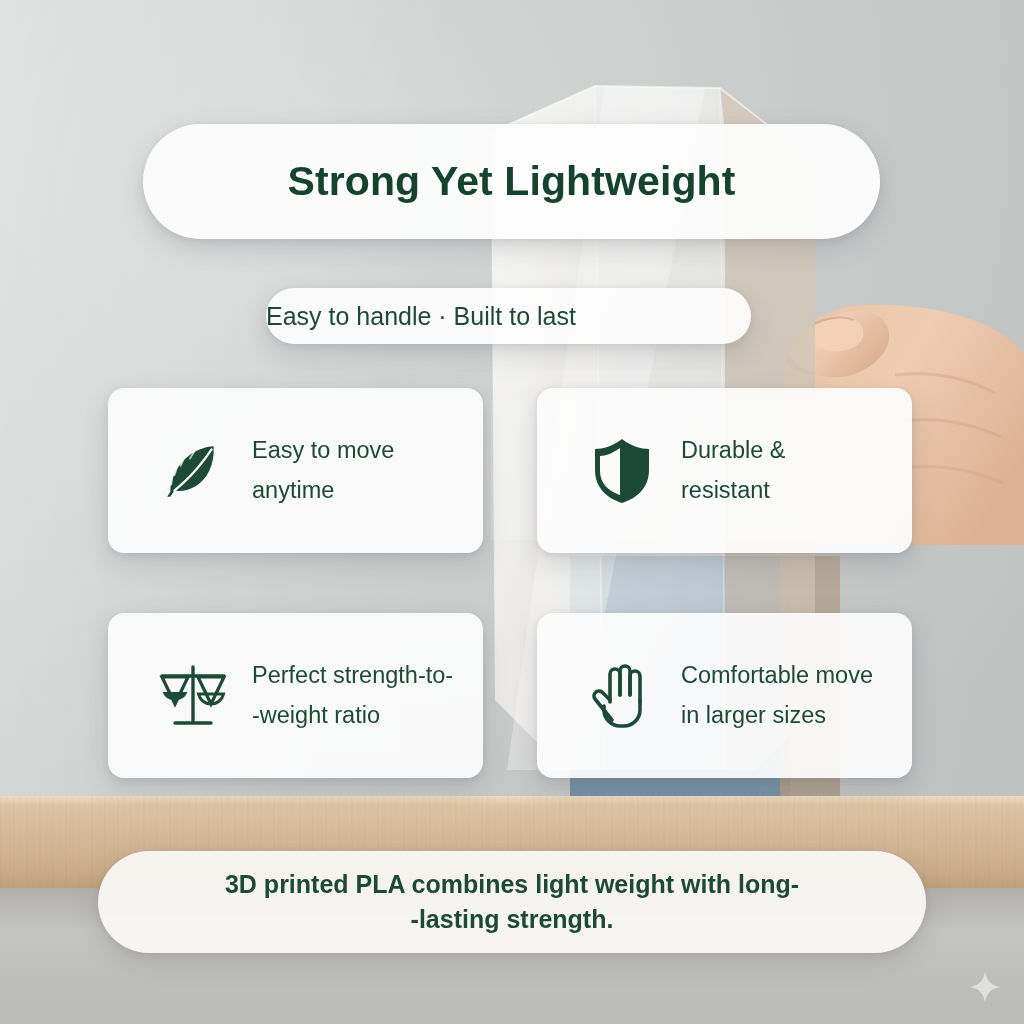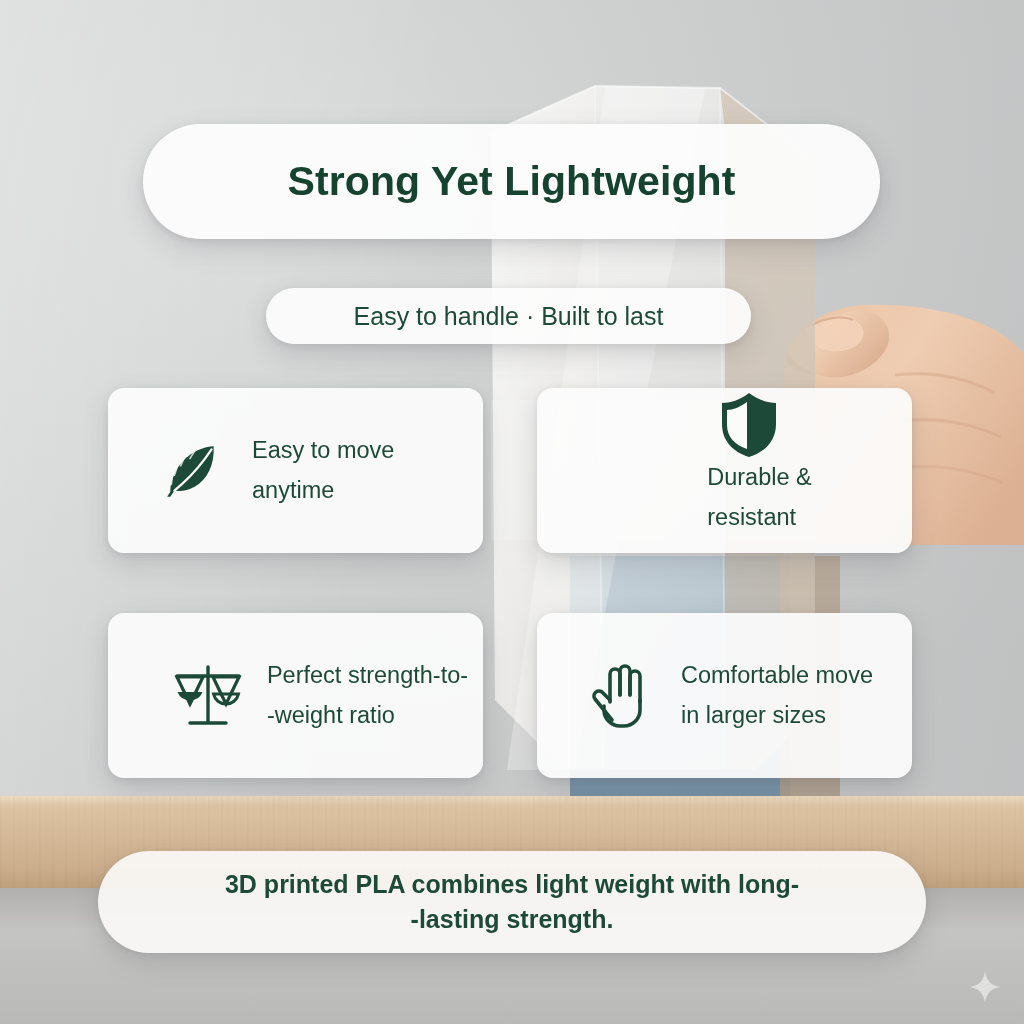--- a/index.html
+++ b/index.html
@@ -147,43 +147,42 @@
 
   
   .subtitle-pill {
     left: 266px;
     top: 288px;
     width: 485px;
     height: 56px;
     border-radius: 28px;
     display: flex;
     align-items: center;
-    justify-content: center;
     background: rgba(252,252,252,0.94);
   }
   .subtitle-text {
     color: #1d4a38;
     font-size: 25px;
     font-weight: 400;
     white-space: nowrap;
   }
 
   
   .feature {
     width: 375px;
     height: 165px;
     border-radius: 16px;
     display: flex;
     align-items: center;
     padding-left: 48px;
     background: rgba(252,252,252,0.93);
   }
   .f1 { left: 108px; top: 388px; }
-  .f2 { left: 537px; top: 388px; flex-direction: column; }
-  .f3 { left: 108px; top: 613px; justify-content: center; }
+  .f2 { left: 537px; top: 388px; }
+  .f3 { left: 108px; top: 613px; }
   .f4 { left: 537px; top: 613px; }
 
   .feature-icon {
     width: 74px;
     height: 74px;
     flex: 0 0 74px;
     display: flex;
     align-items: center;
     justify-content: center;
   }

